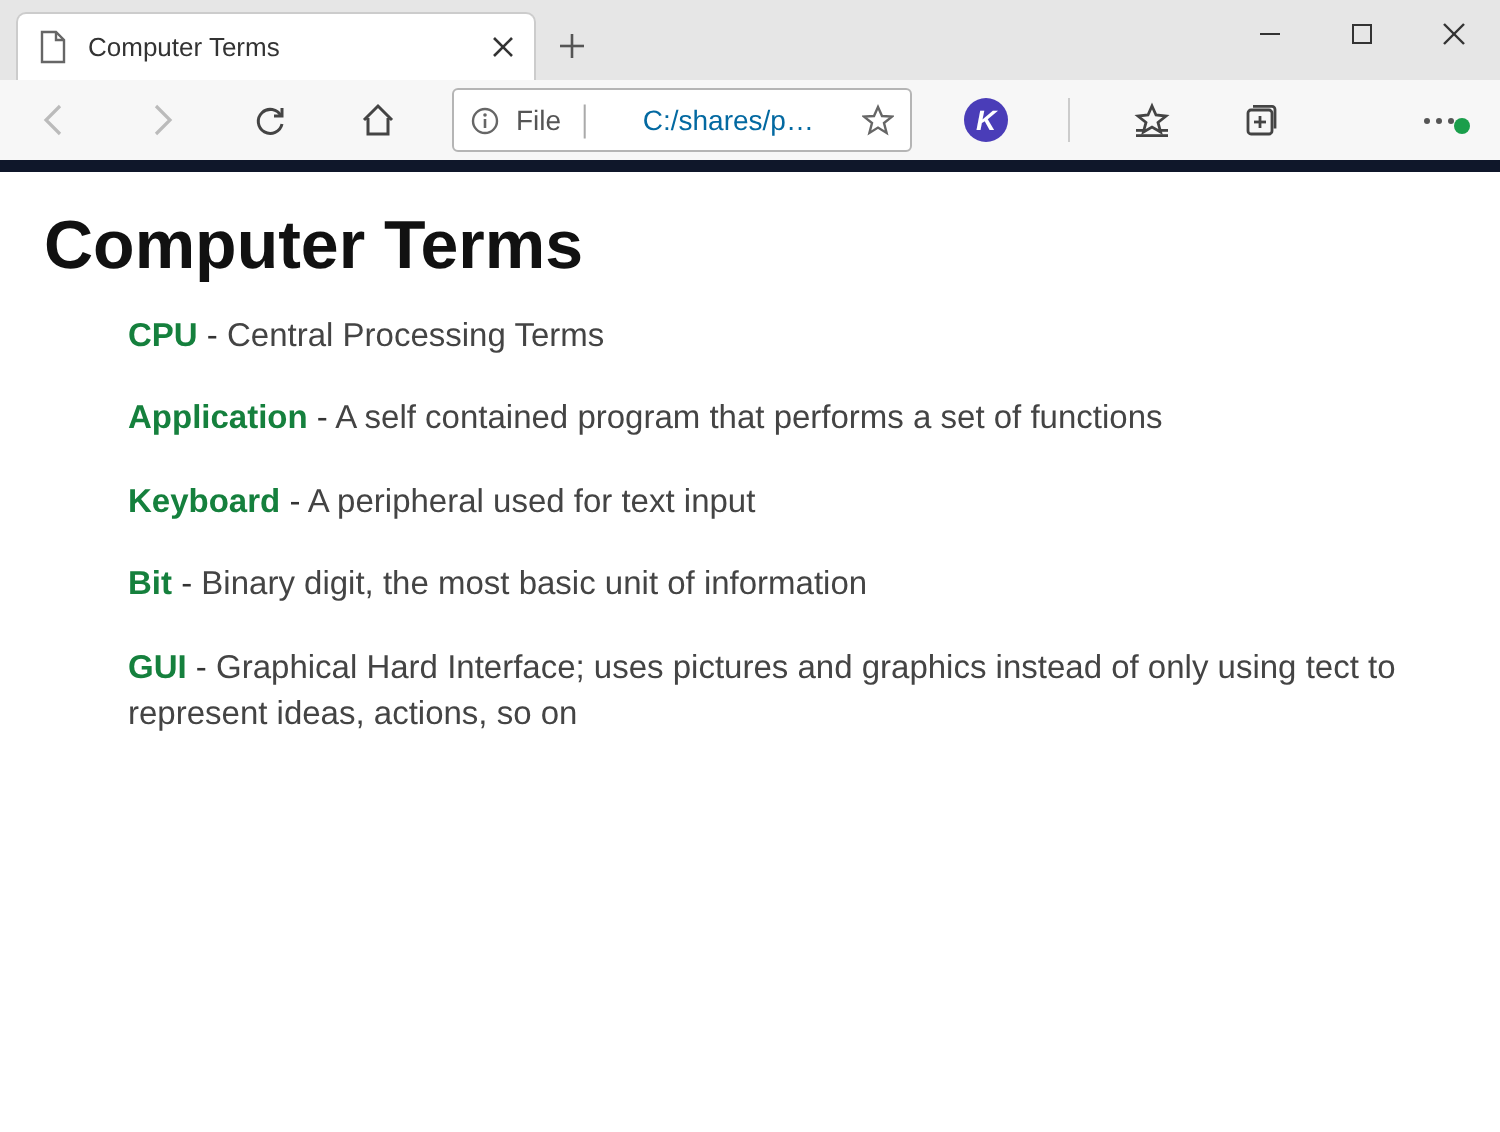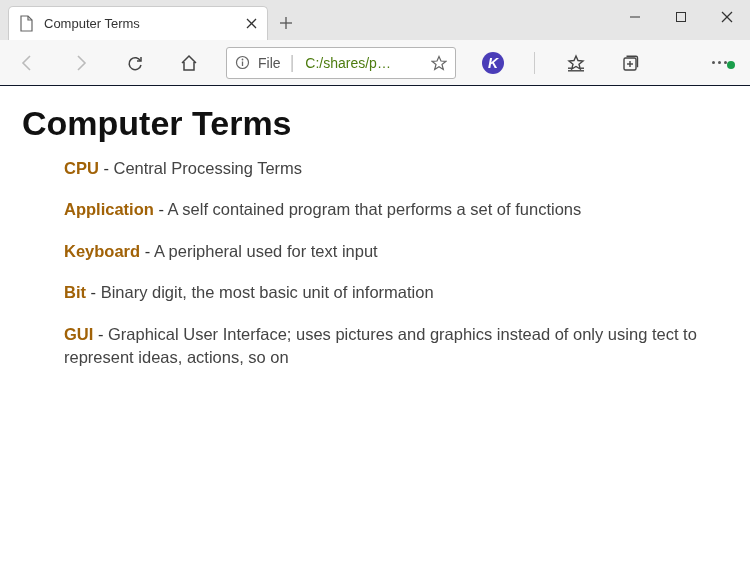--- a/index.html
+++ b/index.html
@@ -56,21 +56,21 @@
       height: 34px;
       display: flex;
       align-items: center;
       justify-content: center;
       color: #555;
       font-size: 18px;
     }
     .toolbar {
       height: 46px;
       background: #f7f7f7;
-      border-bottom: 1px solid #0f172a;
+      border-bottom: 6px solid #0f172a;
       display: flex;
       align-items: center;
       padding: 0 10px;
       gap: 20px;
     }
     .tbtn {
       width: 34px;
       height: 34px;
       display: flex;
       align-items: center;
@@ -86,21 +86,21 @@
       border: 1px solid #b5b5b5;
       border-radius: 3px;
       display: flex;
       align-items: center;
       padding: 0 8px;
       gap: 8px;
       font-size: 14px;
       color: #555;
     }
     .address-bar .pipe { color: #aaa; }
-    .address-text { flex: 1; white-space: nowrap; overflow: hidden; text-overflow: ellipsis; color: #4d7c0f; }
+    .address-text { flex: 1; white-space: nowrap; overflow: hidden; text-overflow: ellipsis; color: #0369a1; text-align: center; }
     .spacer { flex: 1; }
     .k-badge {
       width: 22px;
       height: 22px;
       border-radius: 50%;
       background: #4a3db8;
       color: #fff;
       font-weight: bold;
       font-size: 14px;
       display: flex;
@@ -148,21 +148,21 @@
       padding-right: 10px;
     }
     .entry {
       margin-bottom: 18px;
       font-size: 16.5px;
       line-height: 1.42;
       color: #444;
     }
     .entry .term {
       font-weight: 700;
-      color: #a16207;
+      color: #15803d;
     }
     .entry .dash { color: #333; }
     svg { display: block; }
   </style>
 </head>
 <body>
 
 <div class="window-controls">
   <div>
     <svg width="12" height="12" viewBox="0 0 12 12">
@@ -276,15 +276,15 @@
   </div>
 </div>
 
 <div class="content">
   <h1>Computer Terms</h1>
   <div class="dl" id="dl">
       <div class="entry"><span class="term">CPU</span><span class="dash"> - </span><span>Central Processing Terms</span></div>
       <div class="entry"><span class="term">Application</span><span class="dash"> - </span><span>A self contained program that performs a set of functions</span></div>
       <div class="entry"><span class="term">Keyboard</span><span class="dash"> - </span><span>A peripheral used for text input</span></div>
       <div class="entry"><span class="term">Bit</span><span class="dash"> - </span><span>Binary digit, the most basic unit of information</span></div>
-      <div class="entry"><span class="term">GUI</span><span class="dash"> - </span><span>Graphical User Interface; uses pictures and graphics instead of only using tect to represent ideas, actions, so on</span></div>
+      <div class="entry"><span class="term">GUI</span><span class="dash"> - </span><span>Graphical Hard Interface; uses pictures and graphics instead of only using tect to represent ideas, actions, so on</span></div>
     </div>
 </div>
 
 </body></html>

